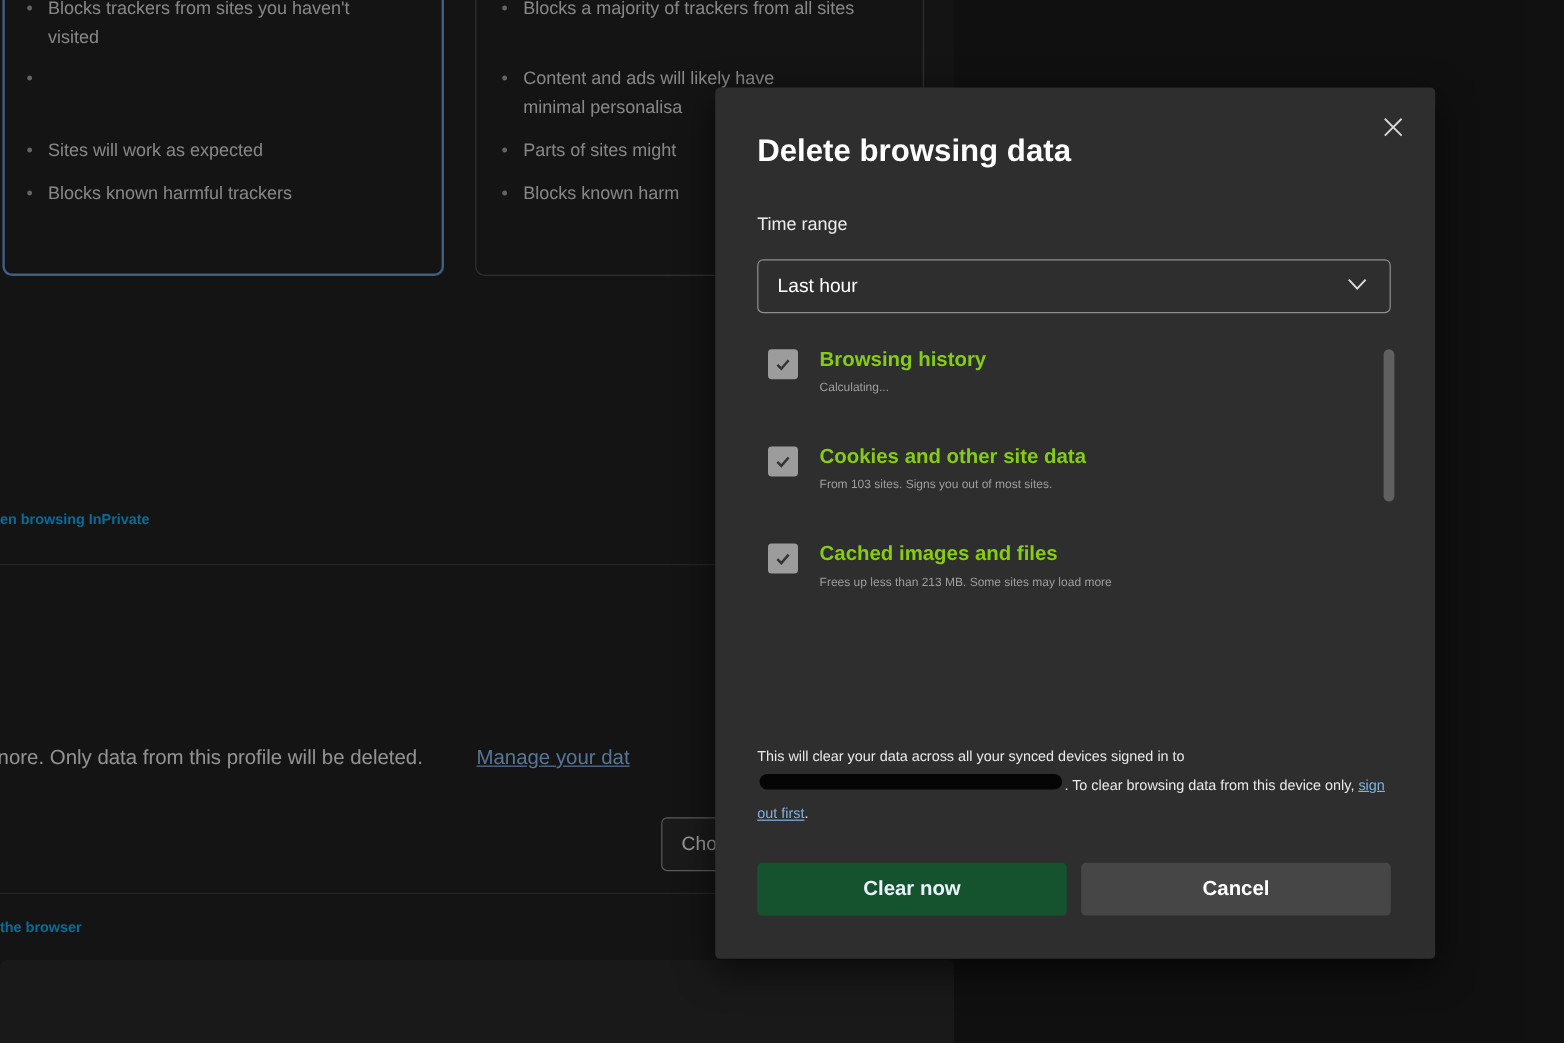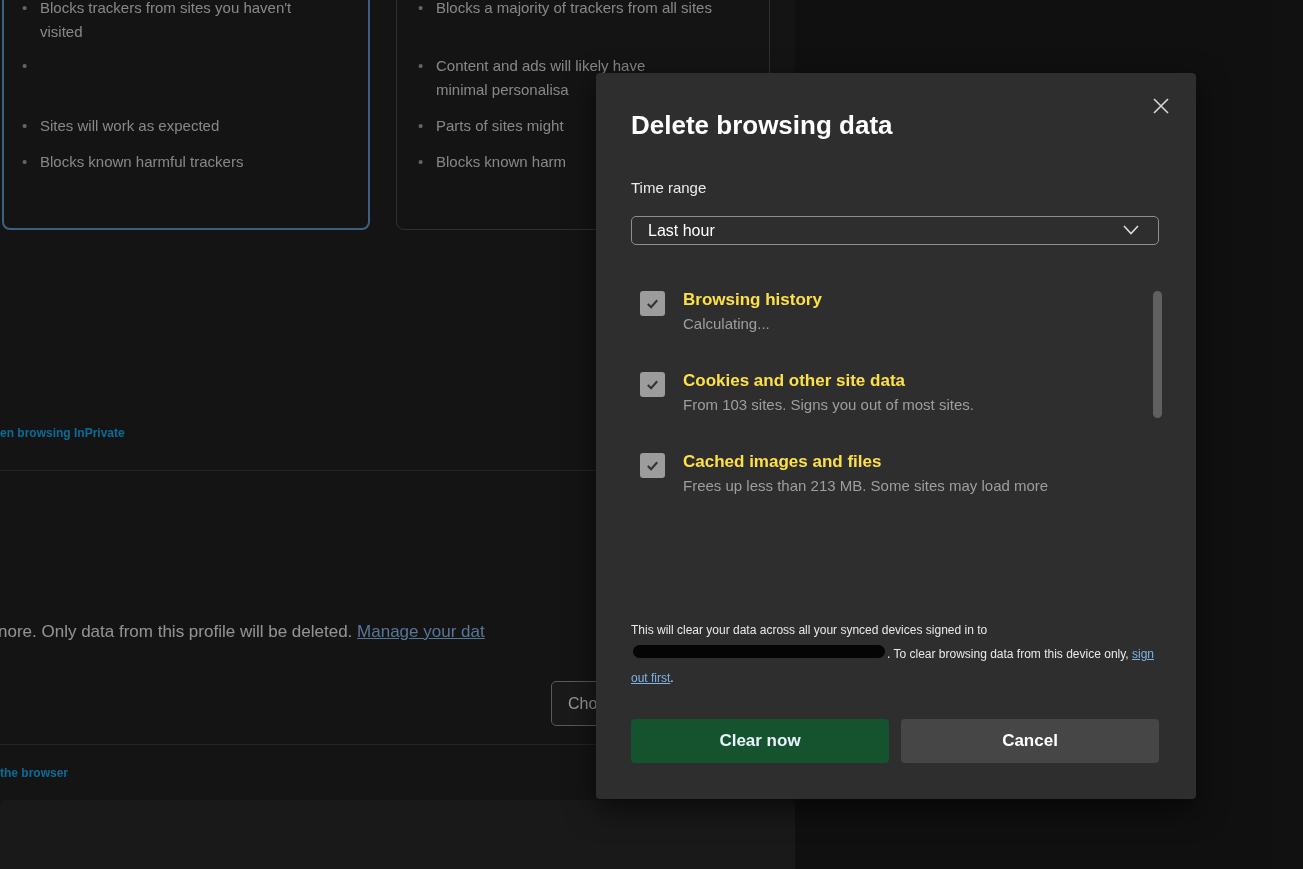--- a/index.html
+++ b/index.html
@@ -43,21 +43,21 @@
   }
   .bottom-band {
     position: absolute; left: 0; top: 800px; width: 795px; height: 69px;
     background: #272727; border-radius: 6px 6px 0 0;
   }
   .profile-note {
     position: absolute; left: -2px; top: 620px; white-space: nowrap;
     color: #e0e0e0; font-size: 17px; line-height: 24px;
   }
   .bg-link {
-    color: #86b4e8; text-decoration: underline; cursor: pointer;
+    color: #86b4e8; text-decoration: underline; cursor: pointer; margin-left: 40px;
   }
   .choose-btn {
     position: absolute; left: 551px; top: 681px; width: 140px; height: 45px;
     border: 1px solid #8a8a8a; border-radius: 5px; background: #282828;
     color: #e8e8e8; font-size: 16px; line-height: 43px; padding-left: 16px;
   }
 
   
   .dim {
     position: absolute; inset: 0; background: rgba(0,0,0,0.35); z-index: 5;
@@ -75,41 +75,41 @@
   }
   .dlg-title {
     position: absolute; left: 35px; top: 37px;
     color: #ffffff; font-size: 26px; font-weight: 600;
   }
   .time-label {
     position: absolute; left: 35px; top: 106px;
     color: #ececec; font-size: 15px;
   }
   .select {
-    position: absolute; left: 35px; top: 143px; width: 528px; height: 29px;
+    position: absolute; left: 35px; top: 143px; width: 528px; height: 45px;
     border: 1px solid #8f8f8f; border-radius: 5px; background: #2e2e2e;
     display: flex; align-items: center; justify-content: space-between;
     padding: 0 18px 0 16px; cursor: pointer;
   }
   .select-value { color: #ffffff; font-size: 16px; }
 
   .check-list {
     position: absolute; left: 35px; top: 214px; width: 510px;
   }
   .check-row {
     display: flex; align-items: flex-start; height: 81px; cursor: pointer;
   }
   .checkbox {
     flex: 0 0 25px; width: 25px; height: 25px; margin: 4px 0 0 9px;
     background: #9c9c9c; border-radius: 3px;
     display: flex; align-items: center; justify-content: center;
   }
   .check-texts { margin-left: 18px; }
-  .check-label { color: #fde047; font-size: 17px; font-weight: 700; line-height: 26px; }
-  .check-detail { color: #9e9e9e; font-size: 15px; line-height: 22px; }
+  .check-label { color: #84cc16; font-size: 17px; font-weight: 700; line-height: 26px; }
+  .check-detail { color: #9e9e9e; font-size: 10px; line-height: 22px; }
 
   .scroll-thumb {
     position: absolute; left: 557px; top: 218px; width: 9px; height: 127px;
     background: #606060; border-radius: 5px;
   }
 
   .sync-notice {
     position: absolute; left: 35px; top: 545px; width: 530px;
     color: #e9e9e9; font-size: 12px; line-height: 24px;
   }

